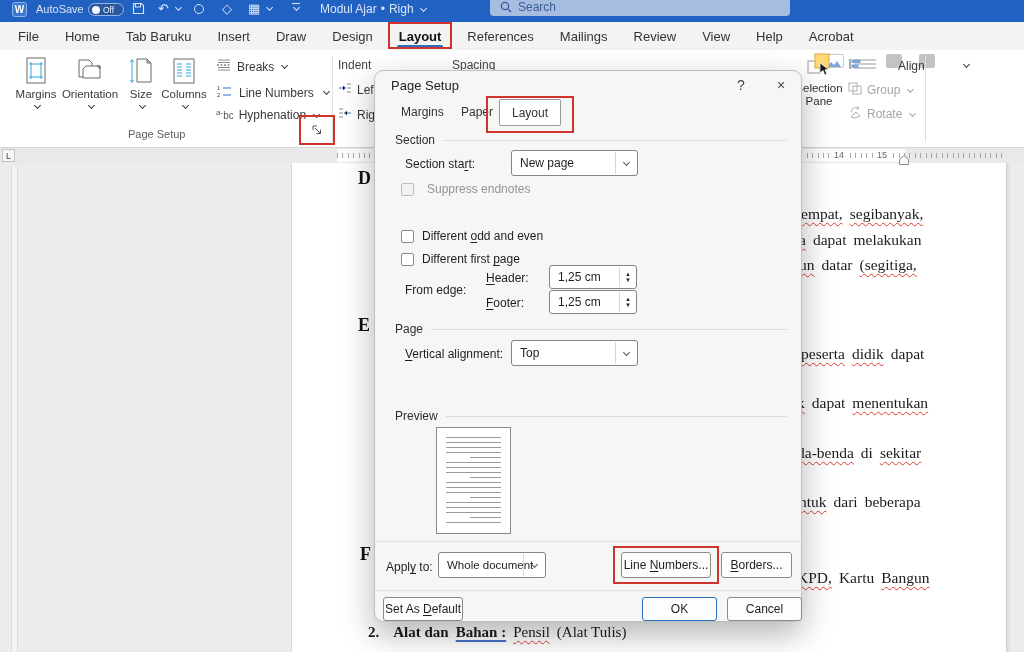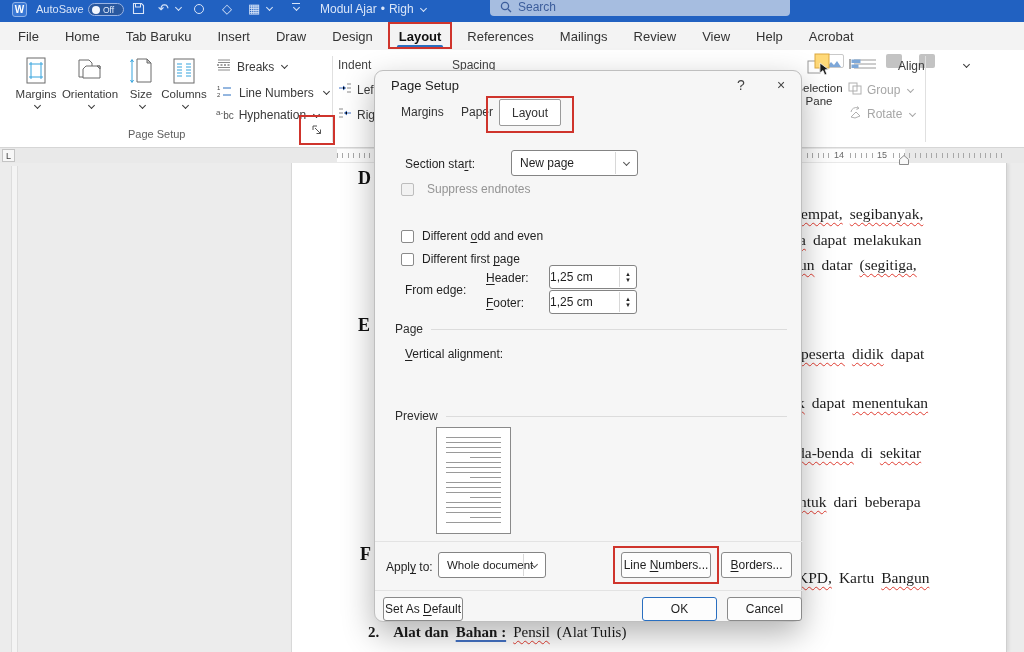--- a/index.html
+++ b/index.html
@@ -59,21 +59,21 @@
   .dlg-sys { position:absolute; top:6px; font-size:14px; color:#444; width:20px; text-align:center; }
   .dtab { position:absolute; top:28px; height:27px; padding:6px 12px; font-size:12px; color:#333; }
   .dtab.active { background:#fff; border:1px solid #9a9a9a; border-radius:2px; }
   .ghead { position:absolute; display:flex; align-items:center; gap:8px; color:#2e2e2e; }
   .ghead .hair { height:1px; background:#dcdcdc; flex:1; }
   .lbl { position:absolute; white-space:pre; }
   .ak { text-decoration:underline; text-underline-offset:2px; }
   .combo { position:absolute; background:#fff; border:1px solid #848484; border-radius:3px; display:flex; align-items:center; padding-left:8px; }
   .combo .chevzone { position:absolute; right:0; top:1px; bottom:1px; width:22px; border-left:1px solid #d8d8d8; display:flex; align-items:center; justify-content:center; color:#555; }
   .combo .chevzone .chev { margin:0 0 2px 0; }
-  .spin { position:absolute; background:#fff; border:1px solid #848484; border-radius:3px; display:flex; align-items:center; }
+  .spin { position:absolute; background:#fff; border:1px solid #848484; border-radius:3px; display:flex; align-items:center; padding-left:8px; }
   .spin .arrows { position:absolute; right:0; top:1px; bottom:1px; width:17px; border-left:1px solid #d8d8d8; display:flex; flex-direction:column; align-items:center; justify-content:center; font-size:6px; color:#222; line-height:6px; }
   .cbrow { position:absolute; display:flex; align-items:center; gap:8px; }
   .cbbox { width:13px; height:13px; background:#fff; border:1px solid #8a8a8a; border-radius:2px; }
   .cbrow.disabled { color:#949494;gap:13px; }
   .cbrow.disabled .cbbox { background:#f2f2f2; border-color:#bdbdbd; }
   .thumb { position:absolute; left:61px; top:356px; width:75px; height:107px; background:#fff; border:1px solid #8a8a8a;
     background-image:
       repeating-linear-gradient(to bottom, transparent 0 16px, rgba(255,255,255,1) 16px 21px),
       repeating-linear-gradient(to bottom, #9a9a9a 0 1px, transparent 1px 5px);
     background-size: 24px calc(100% - 18px), calc(100% - 18px) calc(100% - 18px);
@@ -401,20 +401,24 @@
   <div class="dlg-title">Page Setup</div>
   <div class="dlg-sys" style="left:356px;">?</div>
   <div class="dlg-sys" style="left:396px;">×</div>
 
   <span class="dtab" style="left:14px;">Margins</span>
   <span class="dtab" style="left:74px;">Paper</span>
   <span class="dtab active" style="left:124px;"><span>Layout</span>
     <span class="red-box" style="inset:-4px -14px -8px -14px;"></span>
   </span>
 
+  <div class="ghead" style="left:20px; top:62px; width:392px;">
+      <span>Section</span>
+      <span class="hair"></span>
+    </div>
   <span class="lbl" style="left:30px; top:86px;"><span>Section sta</span><span class="ak">r</span><span>t:</span></span>
   <div class="combo" style="left:136px; top:79px; width:127px; height:26px;">
     <span>New page</span>
     <span class="chevzone">
         <span class="chev"></span>
       </span>
   </div>
   <div class="cbrow disabled" style="left:26px; top:111px;">
     <span class="cbbox"></span>
       <span>Suppress endnotes</span>
@@ -444,20 +448,26 @@
         <span>▲</span>
         <span>▼</span>
       </span>
   </div>
 
   <div class="ghead" style="left:20px; top:251px; width:392px;">
       <span>Page</span>
       <span class="hair"></span>
     </div>
   <span class="lbl" style="left:30px; top:276px;"><span class="ak">V</span><span>ertical alignment:</span></span>
+  <div class="combo" style="left:136px; top:269px; width:127px; height:26px;">
+    <span>Top</span>
+    <span class="chevzone">
+        <span class="chev"></span>
+      </span>
+  </div>
 
   <div class="ghead" style="left:20px; top:338px; width:392px;justify-content:center;">
       <span>Preview</span>
       <span class="hair"></span>
     </div>
   <div class="thumb"></div>
 
   <div class="dhair" style="top:470px;"></div>
 
   <span class="lbl" style="left:11px; top:489px;"><span>Appl</span><span class="ak">y</span><span> to:</span></span>

